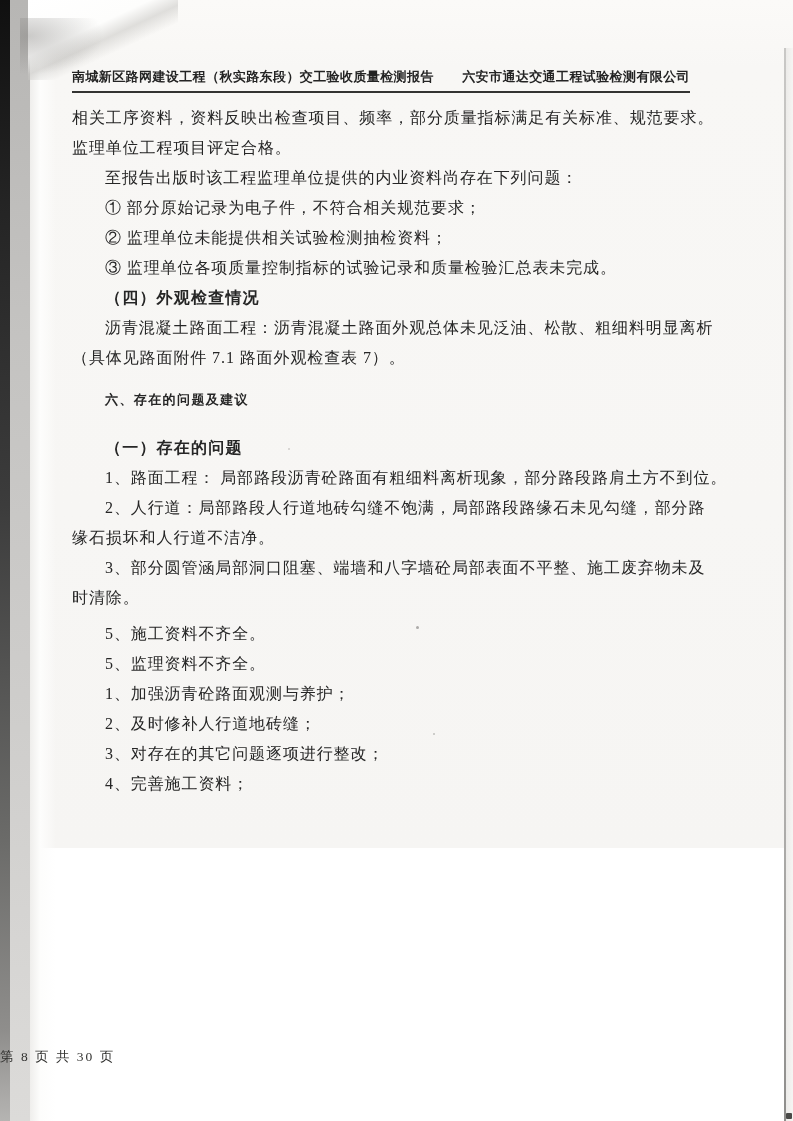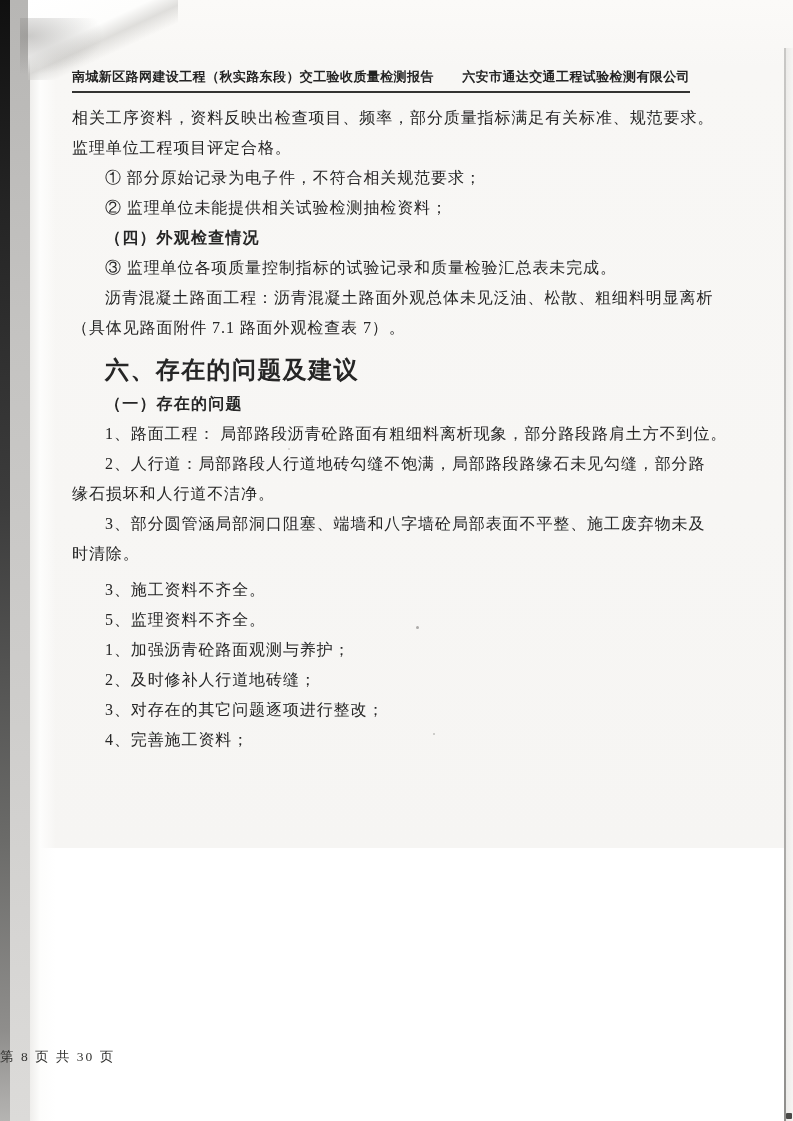--- a/index.html
+++ b/index.html
@@ -60,21 +60,21 @@
   .doc{
     position:absolute;left:72px;top:103px;width:620px;
     color:#262626;
   }
   .ln{
     height:30px;line-height:30px;font-size:16px;letter-spacing:0.9px;
     white-space:nowrap;
   }
   .ln.ind{padding-left:33px;}
   .ln.h4{font-family:"Liberation Sans","DejaVu Sans",sans-serif;font-weight:bold;letter-spacing:1.2px;}
-  .ln.h1{font-family:"Liberation Sans","DejaVu Sans",sans-serif;font-weight:bold;font-size:24px;height:34px;line-height:34px;letter-spacing:1.4px;}
+  .ln.h1{font-family:"Liberation Sans","DejaVu Sans",sans-serif;font-weight:bold;font-size:13px;height:34px;line-height:34px;letter-spacing:1.4px;}
   .ln.hsub{font-family:"Liberation Sans","DejaVu Sans",sans-serif;font-weight:bold;letter-spacing:1.2px;}
   
   .ftr{
     position:absolute;left:0;top:1048px;width:793px;text-align:left;
     font-size:13.5px;color:#333331;letter-spacing:2px;
   }
 </style>
 </head>
 <body>
 
@@ -93,34 +93,35 @@
   <div class="speck" style="left:288px;top:448px;width:2px;height:2px;opacity:0.3;"></div>
 
   <div class="hdr">
     <span>南城新区路网建设工程（秋实路东段）交工验收质量检测报告</span>
     <span>六安市通达交通工程试验检测有限公司</span>
   </div>
 
   <div class="doc" id="doc-lines">
       <div class="ln">相关工序资料，资料反映出检查项目、频率，部分质量指标满足有关标准、规范要求。</div>
       <div class="ln">监理单位工程项目评定合格。</div>
+      <div class="ln ind">至报告出版时该工程监理单位提供的内业资料尚存在下列问题：</div>
       <div class="ln ind">① 部分原始记录为电子件，不符合相关规范要求；</div>
       <div class="ln ind">② 监理单位未能提供相关试验检测抽检资料；</div>
+      <div class="ln ind">③ 监理单位各项质量控制指标的试验记录和质量检验汇总表未完成。</div>
       <div class="ln ind h4">（四）外观检查情况</div>
-      <div class="ln ind">③ 监理单位各项质量控制指标的试验记录和质量检验汇总表未完成。</div>
       <div class="ln ind">沥青混凝土路面工程：沥青混凝土路面外观总体未见泛油、松散、粗细料明显离析</div>
       <div class="ln">（具体见路面附件 7.1 路面外观检查表 7）。</div>
       <div class="ln ind h1" style="margin-top: 10px;">六、存在的问题及建议</div>
-      <div class="ln ind hsub" style="margin-top: 2px;">（一）存在的问题</div>
+      <div class="ln ind hsub" style="margin-top: 16px;">（一）存在的问题</div>
       <div class="ln ind">1、路面工程： 局部路段沥青砼路面有粗细料离析现象，部分路段路肩土方不到位。</div>
       <div class="ln ind">2、人行道：局部路段人行道地砖勾缝不饱满，局部路段路缘石未见勾缝，部分路</div>
       <div class="ln">缘石损坏和人行道不洁净。</div>
       <div class="ln ind">3、部分圆管涵局部洞口阻塞、端墙和八字墙砼局部表面不平整、施工废弃物未及</div>
       <div class="ln">时清除。</div>
-      <div class="ln ind" style="margin-top: 6px;">3、施工资料不齐全。</div>
+      <div class="ln ind" style="margin-top: 6px;">5、施工资料不齐全。</div>
       <div class="ln ind">5、监理资料不齐全。</div>
       <div class="ln ind">1、加强沥青砼路面观测与养护；</div>
       <div class="ln ind">2、及时修补人行道地砖缝；</div>
       <div class="ln ind">3、对存在的其它问题逐项进行整改；</div>
       <div class="ln ind">4、完善施工资料；</div>
     </div>
 
   <div class="ftr">
     <span>第 8 页 共 30 页</span>
   </div>

